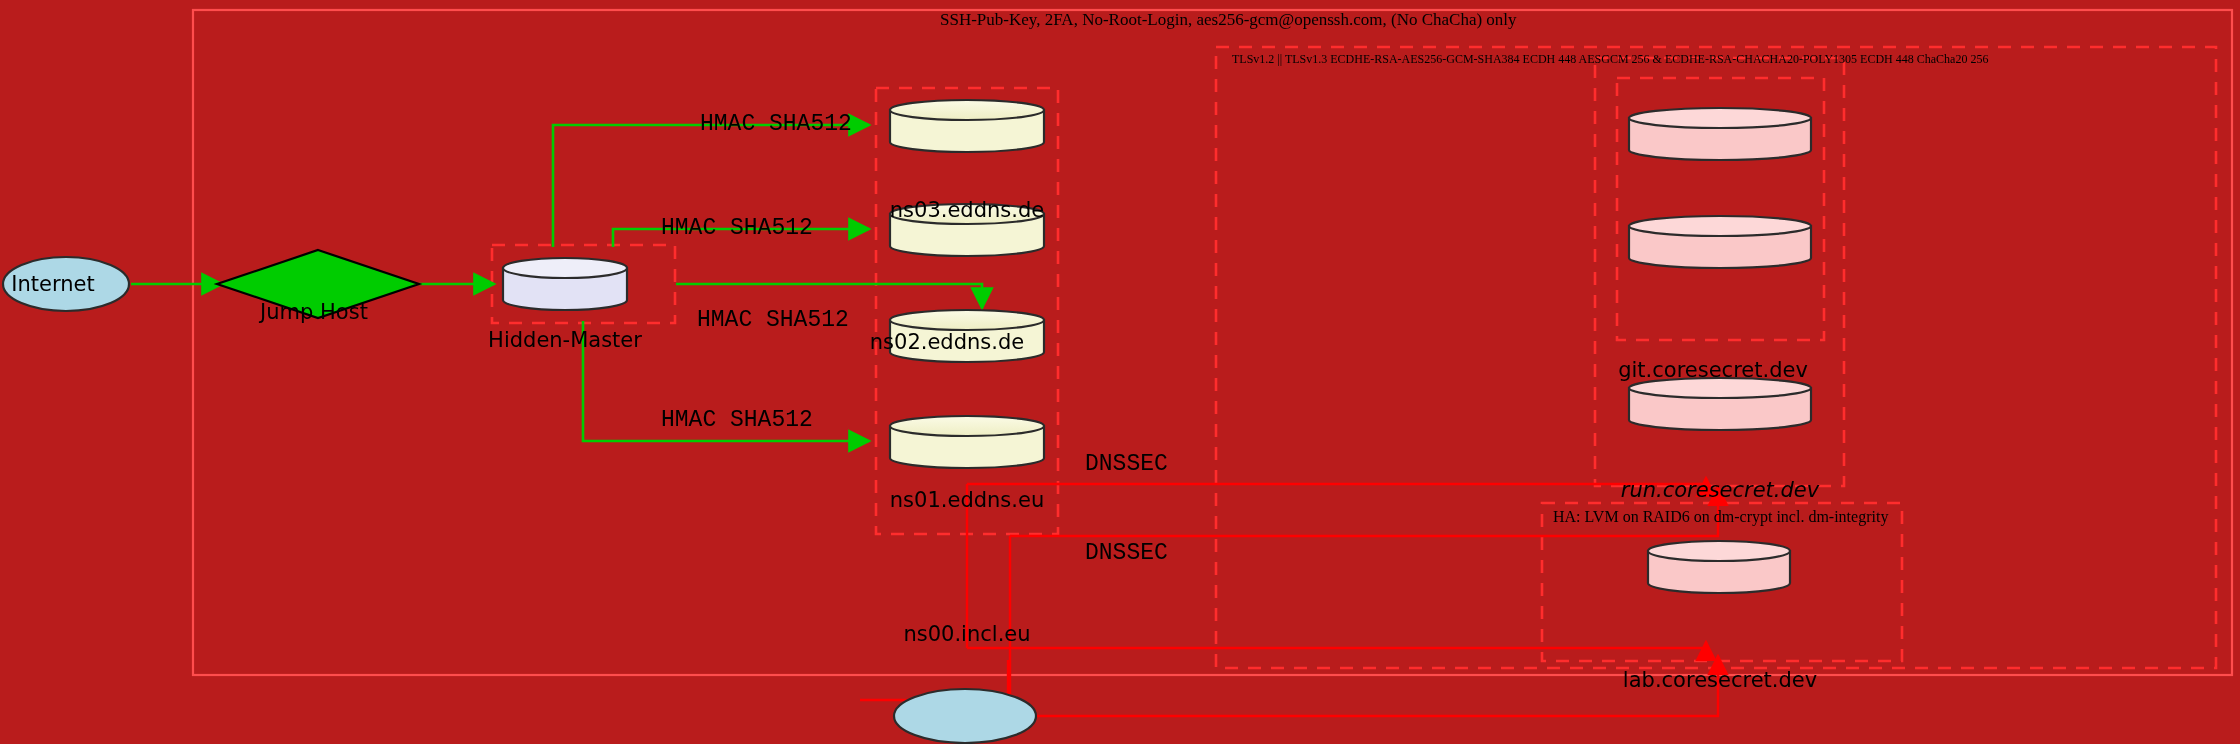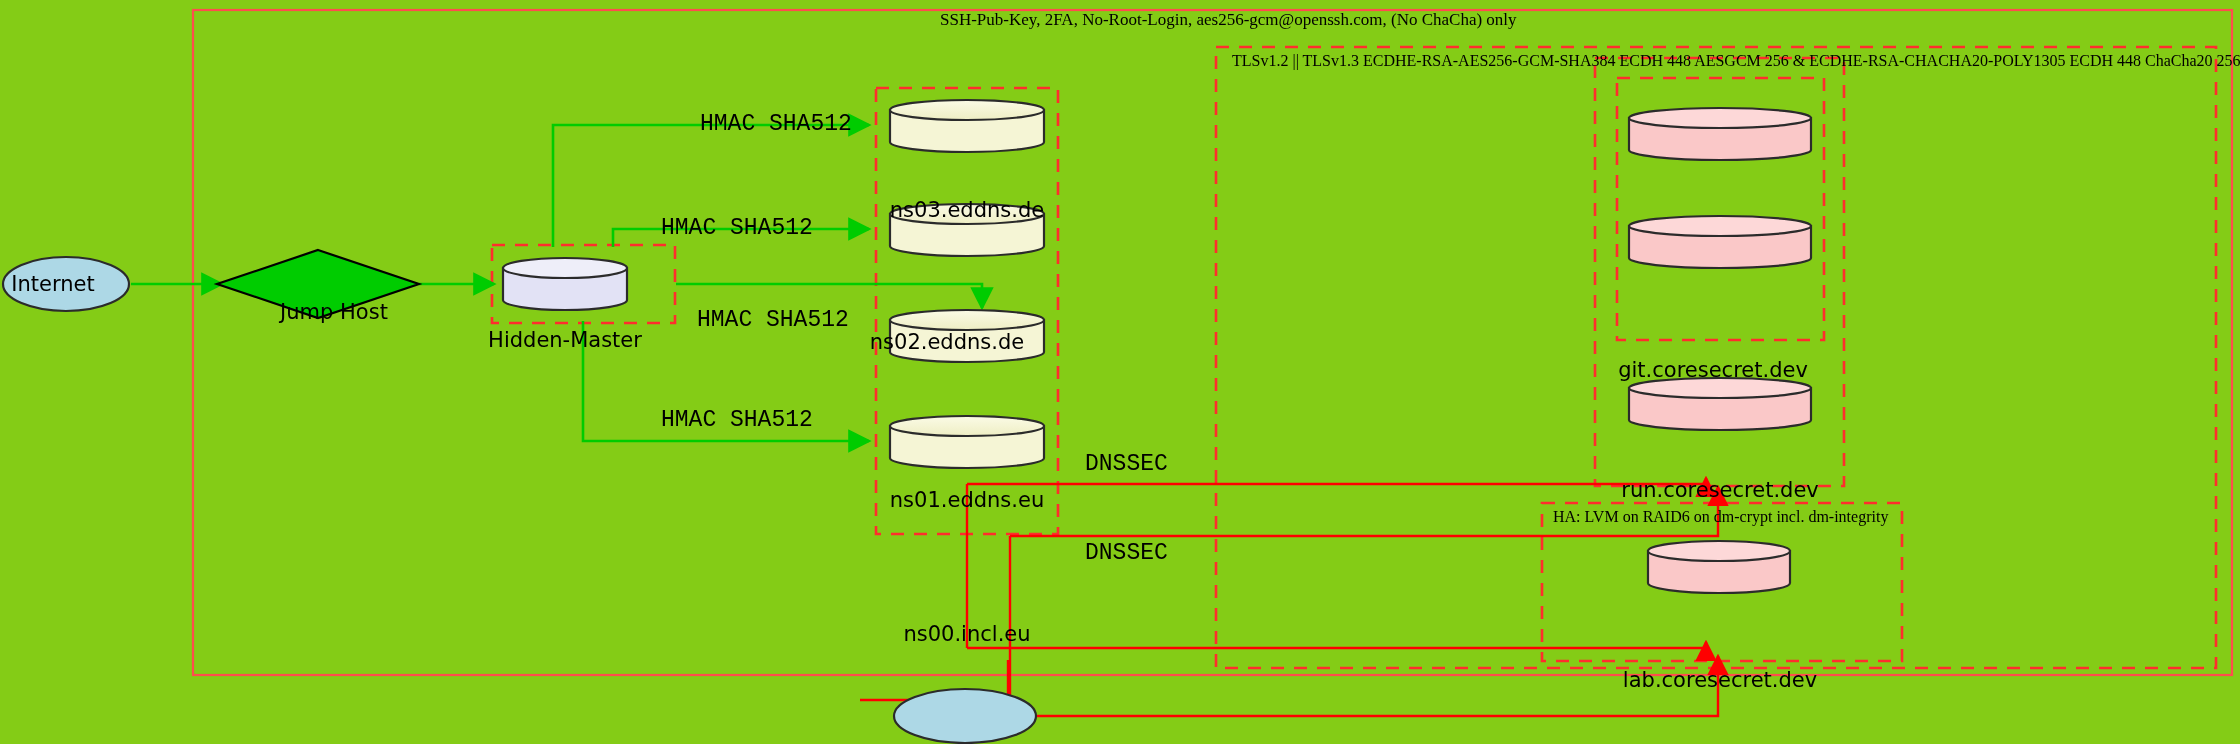--- a/index.html
+++ b/index.html
@@ -1,16 +1,16 @@
 <!DOCTYPE html>
 <html><head>
 <meta charset="utf-8">
 <style>
   html,body{margin:0;padding:0;background:#ffffff;}
-  #stage{position:relative;width:2240px;height:744px;background:#84cc16;overflow:hidden;
+  #stage{position:relative;width:2240px;height:744px;background:#b91c1c;overflow:hidden;
          font-family:"Liberation Sans",sans-serif;}
   svg.layer{position:absolute;left:0;top:0;width:2240px;height:744px;}
   .node{position:absolute;display:flex;align-items:center;justify-content:center;
         text-align:center;white-space:nowrap;color:#000;}
   .cyl-label{position:relative;z-index:3;font-size:21px;font-family:"DejaVu Sans",sans-serif;}
   .ell-label{position:relative;z-index:3;font-size:21px;font-family:"DejaVu Sans",sans-serif;}
   .dia-label{position:relative;z-index:3;font-size:21px;font-family:"DejaVu Sans",sans-serif;}
   .edge-label{position:absolute;font-family:Liberation Mono, monospace;font-size:23px;color:#000;
               white-space:nowrap;z-index:6;}
   .box-label{position:absolute;font-family:"Liberation Serif",serif;color:#000;white-space:nowrap;z-index:6;}
@@ -121,37 +121,37 @@
     <g>
       <path d="M1648,551 L1648,583 A71,10 0 0 0 1790,583 L1790,551 Z" fill="#fac8c8" stroke="#2b2b2b" stroke-width="2.2"></path>
       <ellipse cx="1719" cy="551" rx="71" ry="10" fill="#fdd8d8" stroke="#2b2b2b" stroke-width="2.2"></ellipse>
     </g>
 
     <ellipse cx="965" cy="716" rx="71" ry="27" fill="#add8e6" stroke="#2b2b2b" stroke-width="2.2"></ellipse>
   </svg>
 
   <div class="box-label" style="left:940px;top:10px;font-size:17px;">SSH-Pub-Key, 2FA, No-Root-Login, aes256-gcm@openssh.com, (No ChaCha) only</div>
 
-  <div class="box-label" style="left:1232px;top:52px;font-size:16px;">TLSv1.2 || TLSv1.3 ECDHE-RSA-AES256-GCM-SHA384 ECDH 448 AESGCM 256 &amp; ECDHE-RSA-CHACHA20-POLY1305 ECDH 448 ChaCha20 256</div>
+  <div class="box-label" style="left:1232px;top:52px;font-size:12px;">TLSv1.2 || TLSv1.3 ECDHE-RSA-AES256-GCM-SHA384 ECDH 448 AESGCM 256 &amp; ECDHE-RSA-CHACHA20-POLY1305 ECDH 448 ChaCha20 256</div>
 
   <div class="box-label" style="left:1553px;top:508px;font-size:16px;">HA: LVM on RAID6 on dm-crypt incl. dm-integrity</div>
 
   <div class="node ell-label" style="left:3px;top:270px;width:100px;height:28px;">Internet</div>
 
-  <div class="node dia-label" style="left:264px;top:270px;width:140px;height:28px;">Jump Host</div>
+  <div class="node dia-label" style="left:244px;top:270px;width:140px;height:28px;">Jump Host</div>
 
   <div class="node cyl-label" style="left:503px;top:270px;width:124px;height:28px;">Hidden-Master</div>
 
   <div class="node cyl-label" style="left:890px;top:112px;width:154px;height:28px;">ns03.eddns.de</div>
   <div class="node cyl-label" style="left:870px;top:216px;width:154px;height:28px;">ns02.eddns.de</div>
   <div class="node cyl-label" style="left:890px;top:322px;width:154px;height:28px;margin-top:24px;">ns01.eddns.eu</div>
   <div class="node cyl-label" style="left:890px;top:428px;width:154px;height:28px;">ns00.incl.eu</div>
 
   <div class="node cyl-label" style="left:1629px;top:136px;width:146px;height:28px;margin-left:11px;">git.coresecret.dev</div>
-  <div class="node cyl-label" style="left:1629px;top:228px;width:182px;height:28px;">run.coresecret.dev</div>
+  <div class="node cyl-label" style="left:1629px;top:228px;width:182px;height:28px;font-style:italic;">run.coresecret.dev</div>
   <div class="node cyl-label" style="left:1629px;top:390px;width:182px;height:28px;">lab.coresecret.dev</div>
 
   <div class="edge-label" style="left:700px;top:111px;">HMAC SHA512</div>
   <div class="edge-label" style="left:661px;top:215px;">HMAC SHA512</div>
   <div class="edge-label" style="left:697px;top:307px;">HMAC SHA512</div>
   <div class="edge-label" style="left:661px;top:407px;">HMAC SHA512</div>
 
   <div class="edge-label" style="left:1085px;top:451px;">DNSSEC</div>
   <div class="edge-label" style="left:1085px;top:540px;">DNSSEC</div>
 

